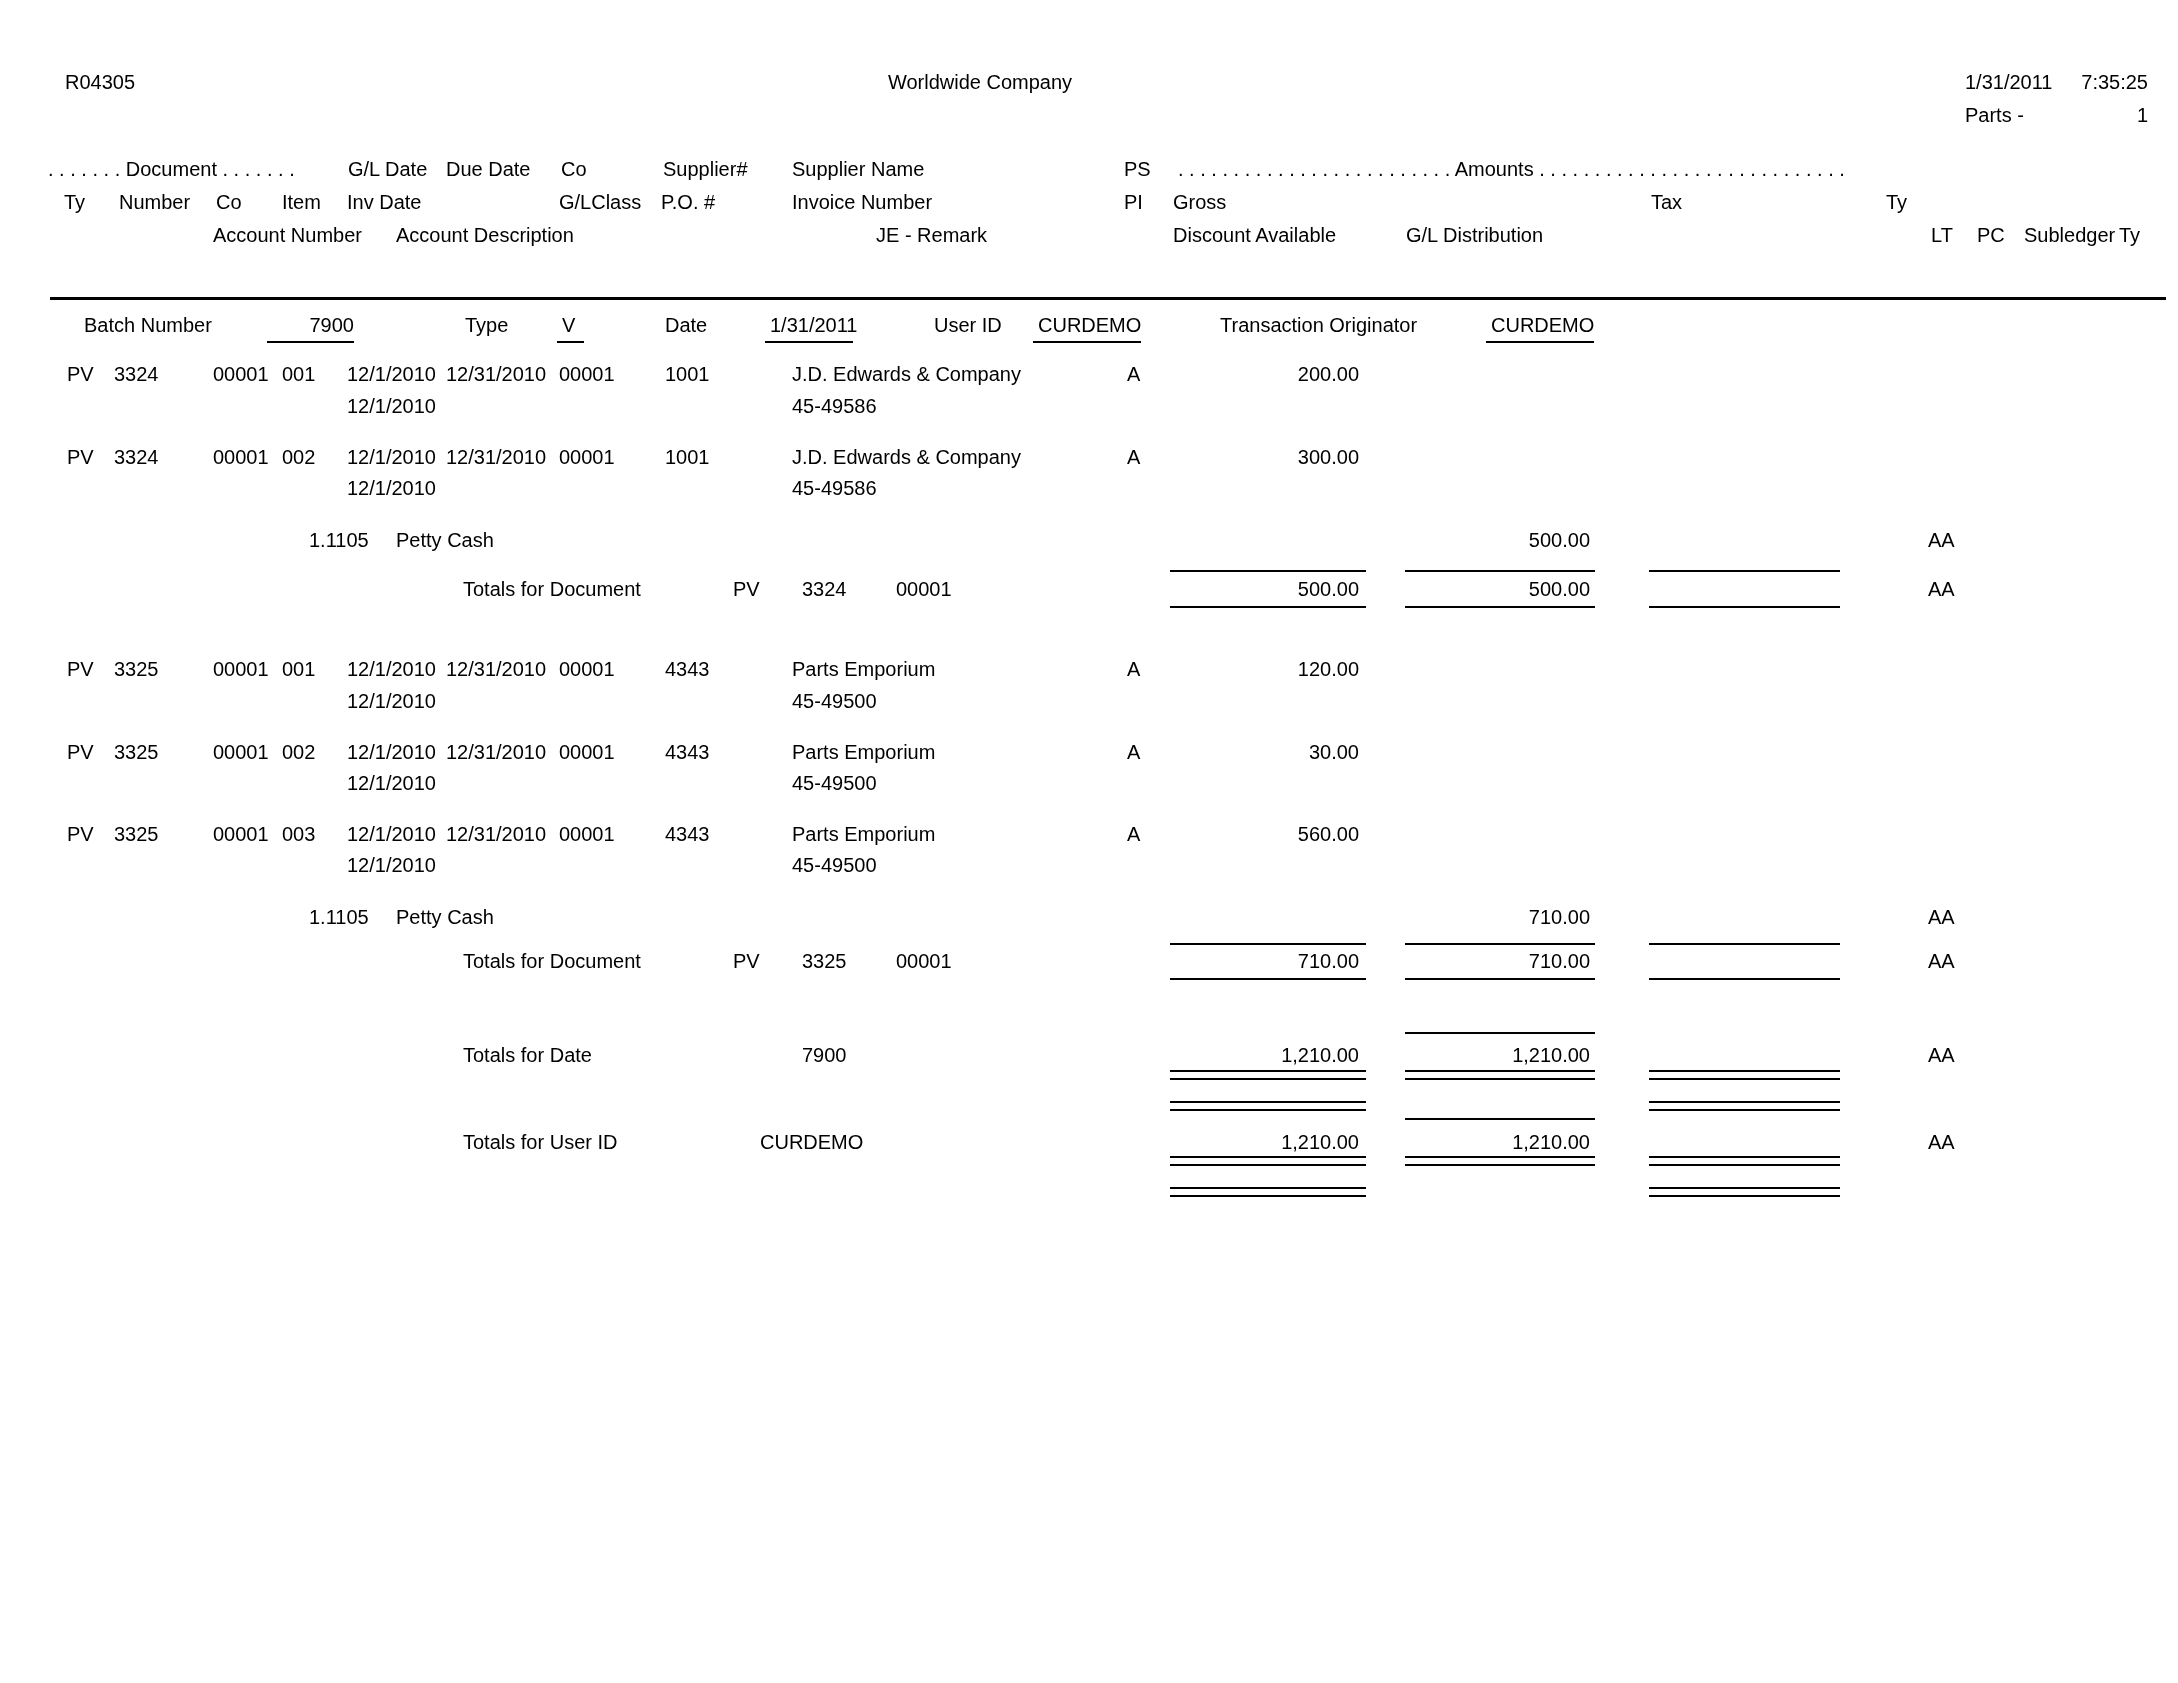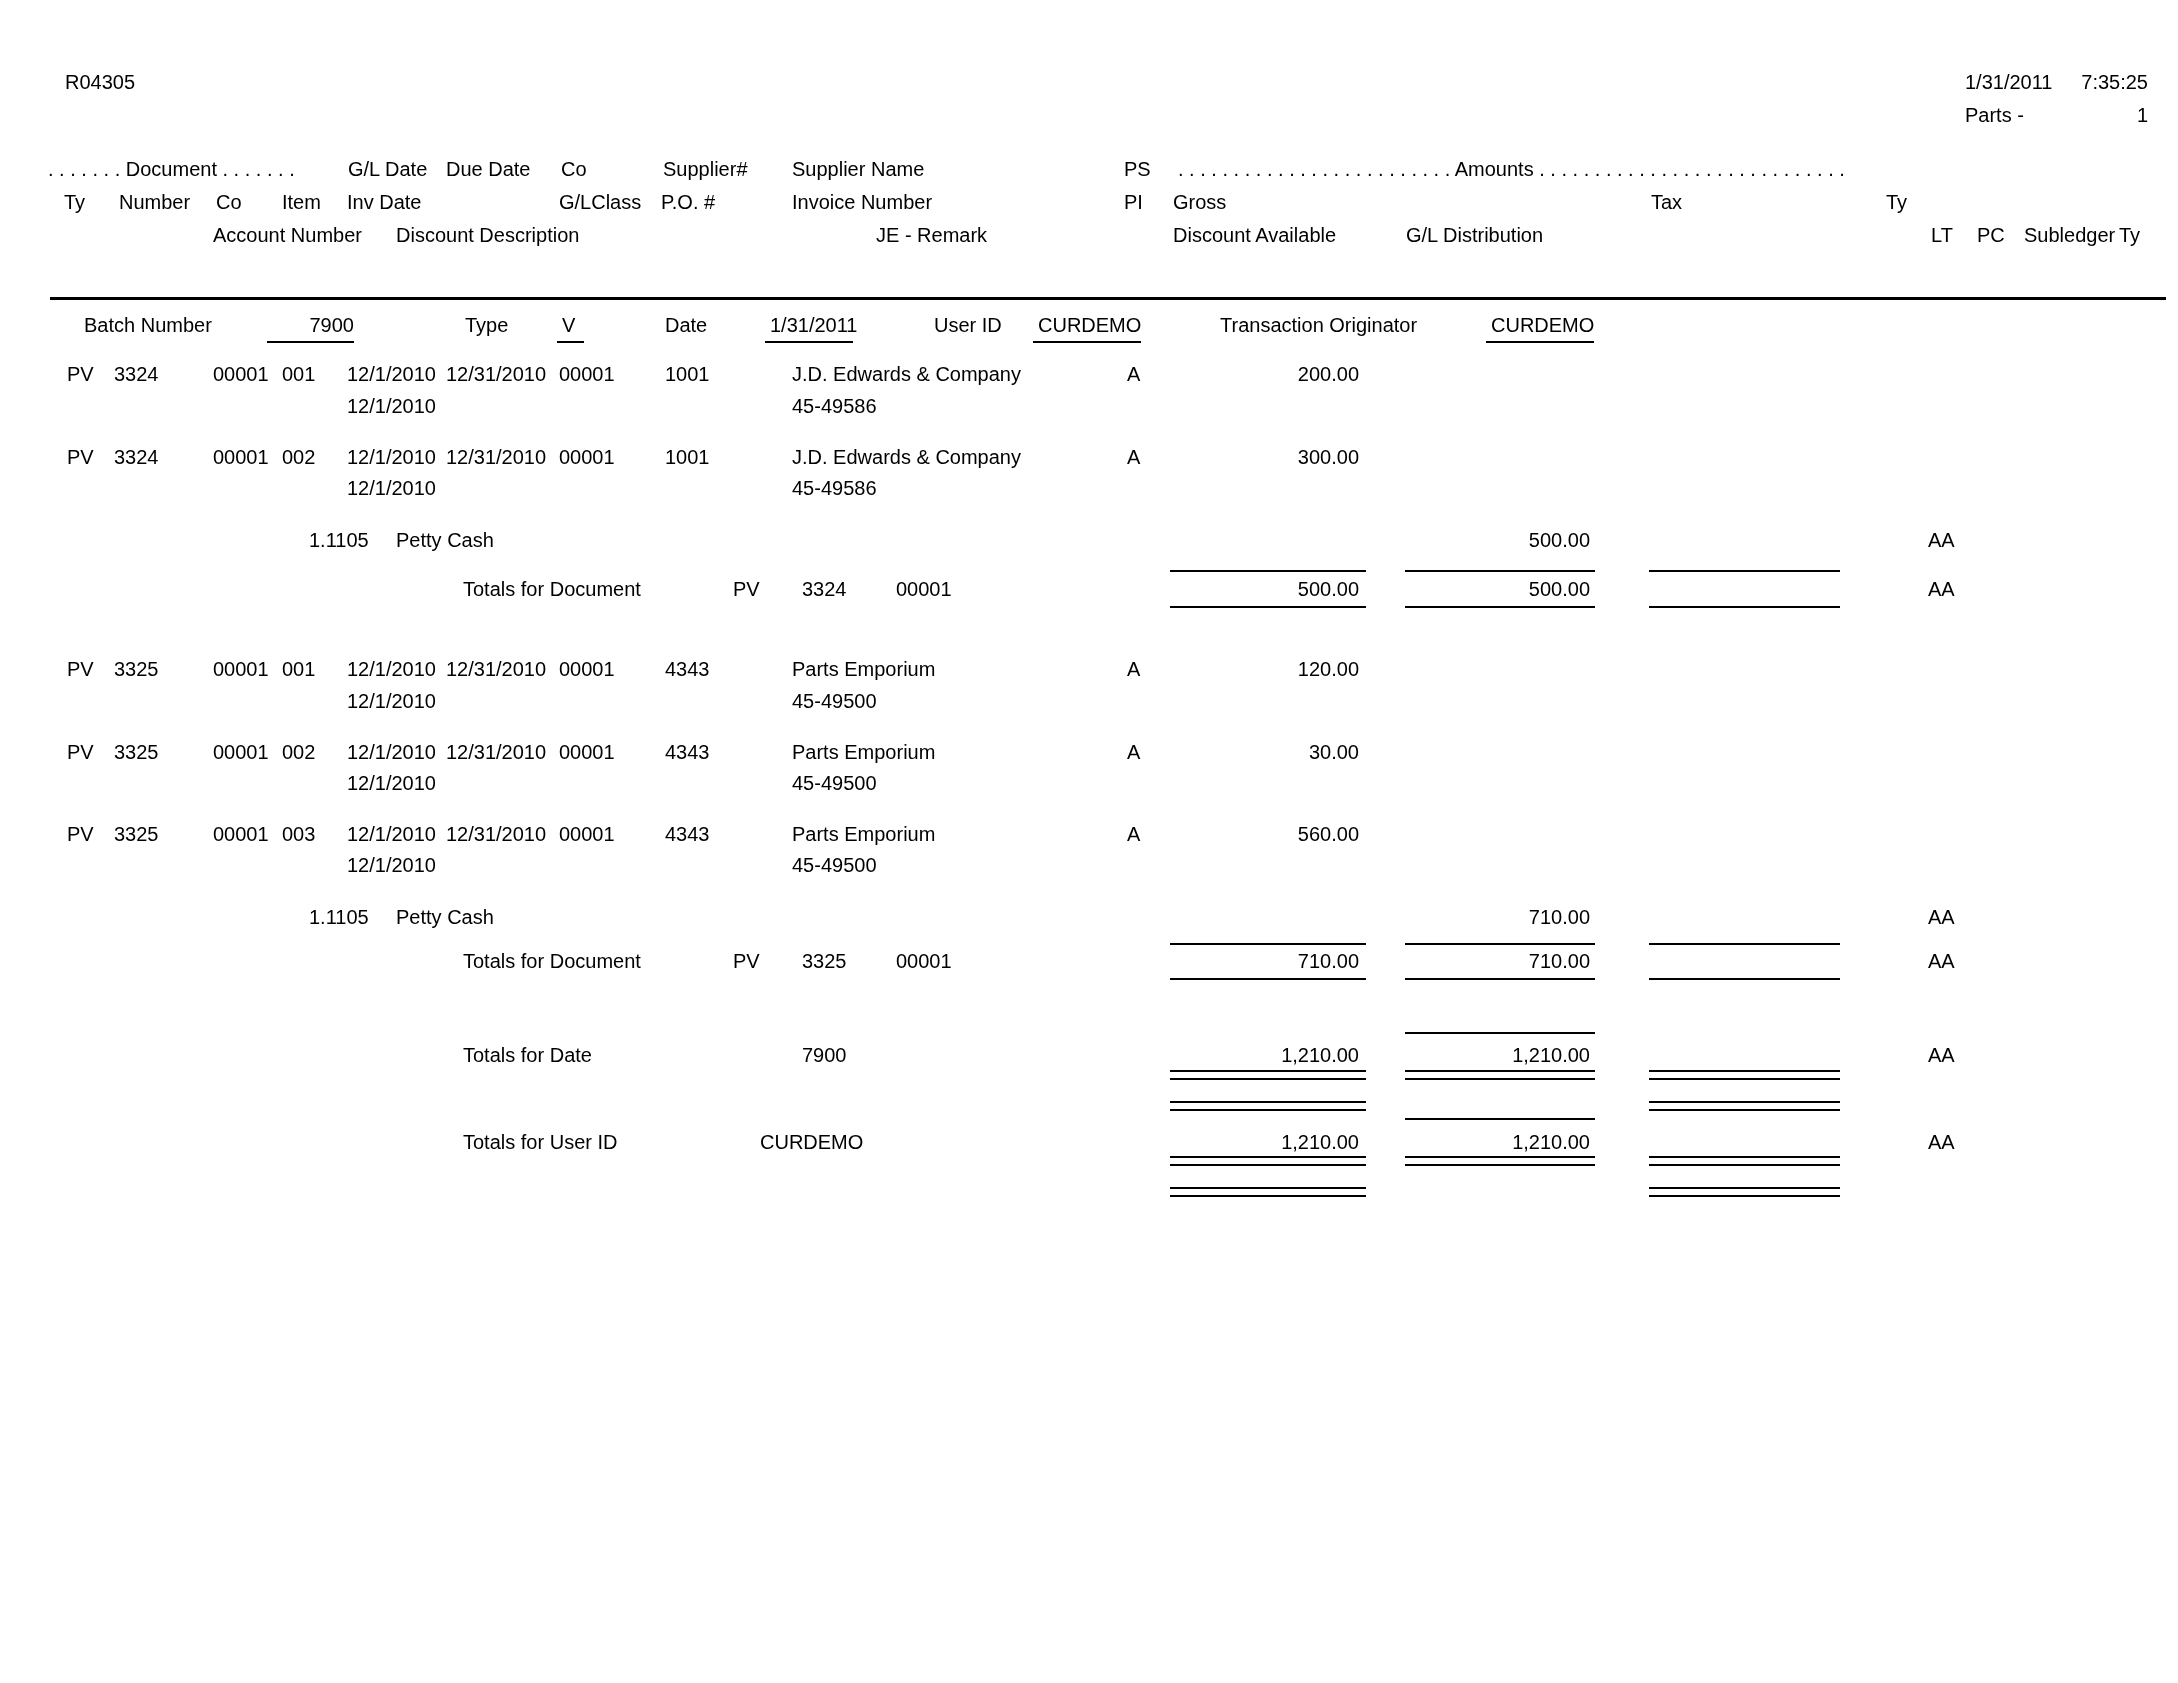--- a/index.html
+++ b/index.html
@@ -18,20 +18,21 @@
   .hr{position:absolute;background:#000;height:2px;}
   .hr3{position:absolute;background:#000;height:3px;}
   .ul{position:absolute;background:#000;height:2px;}
 </style>
 </head>
 <body>
 
 <div class="page">
 
   <span class="t" style="left:65px;top:71px">R04305</span>
+  <span class="t ctr" style="left:0;width:1960px;top:71px">Worldwide Company</span>
   <span class="t" style="left:1965px;top:71px">1/31/2011</span>
   <span class="t ra" style="right:30px;top:71px">7:35:25</span>
   <span class="t" style="left:1965px;top:104px">Parts -</span>
   <span class="t ra" style="right:30px;top:104px">1</span>
 
   <span class="t" style="left:48px;top:158px">. . . . . . . Document . . . . . . .</span>
   <span class="t" style="left:348px;top:158px">G/L Date</span>
   <span class="t" style="left:446px;top:158px">Due Date</span>
   <span class="t" style="left:561px;top:158px">Co</span>
   <span class="t" style="left:663px;top:158px">Supplier#</span>
@@ -46,21 +47,21 @@
   <span class="t" style="left:347px;top:191px">Inv Date</span>
   <span class="t" style="left:559px;top:191px">G/LClass</span>
   <span class="t" style="left:661px;top:191px">P.O. #</span>
   <span class="t" style="left:792px;top:191px">Invoice Number</span>
   <span class="t" style="left:1124px;top:191px">PI</span>
   <span class="t" style="left:1173px;top:191px">Gross</span>
   <span class="t" style="left:1651px;top:191px">Tax</span>
   <span class="t" style="left:1886px;top:191px">Ty</span>
 
   <span class="t" style="left:213px;top:224px">Account Number</span>
-  <span class="t" style="left:396px;top:224px">Discount Description</span>
+  <span class="t" style="left:396px;top:224px">Account Description</span>
   <span class="t" style="left:876px;top:224px">JE - Remark</span>
   <span class="t" style="left:1173px;top:224px">Discount Available</span>
   <span class="t" style="left:1406px;top:224px">G/L Distribution</span>
   <span class="t" style="left:1931px;top:224px">LT</span>
   <span class="t" style="left:1977px;top:224px">PC</span>
   <span class="t" style="left:2024px;top:224px">Subledger</span>
   <span class="t" style="left:2119px;top:224px">Ty</span>
 
   <div class="hr3" style="left:50px;top:297px;width:2116px"></div>
 

